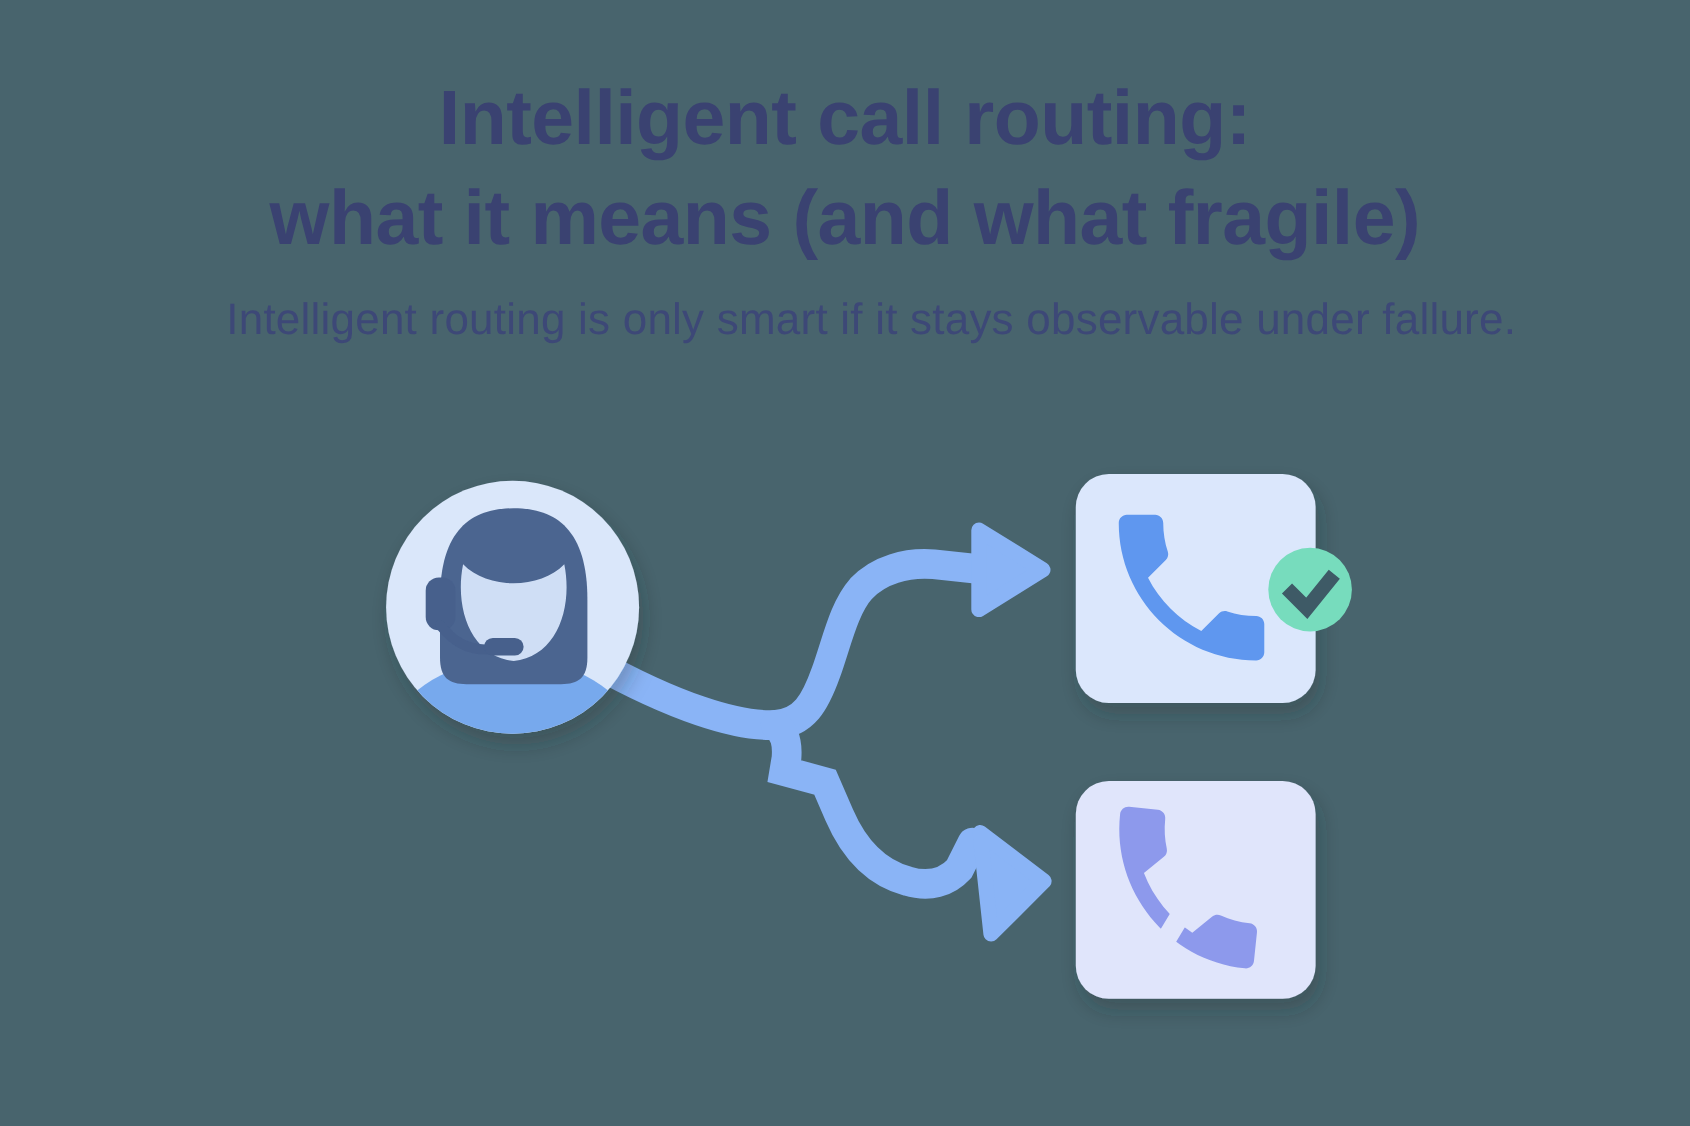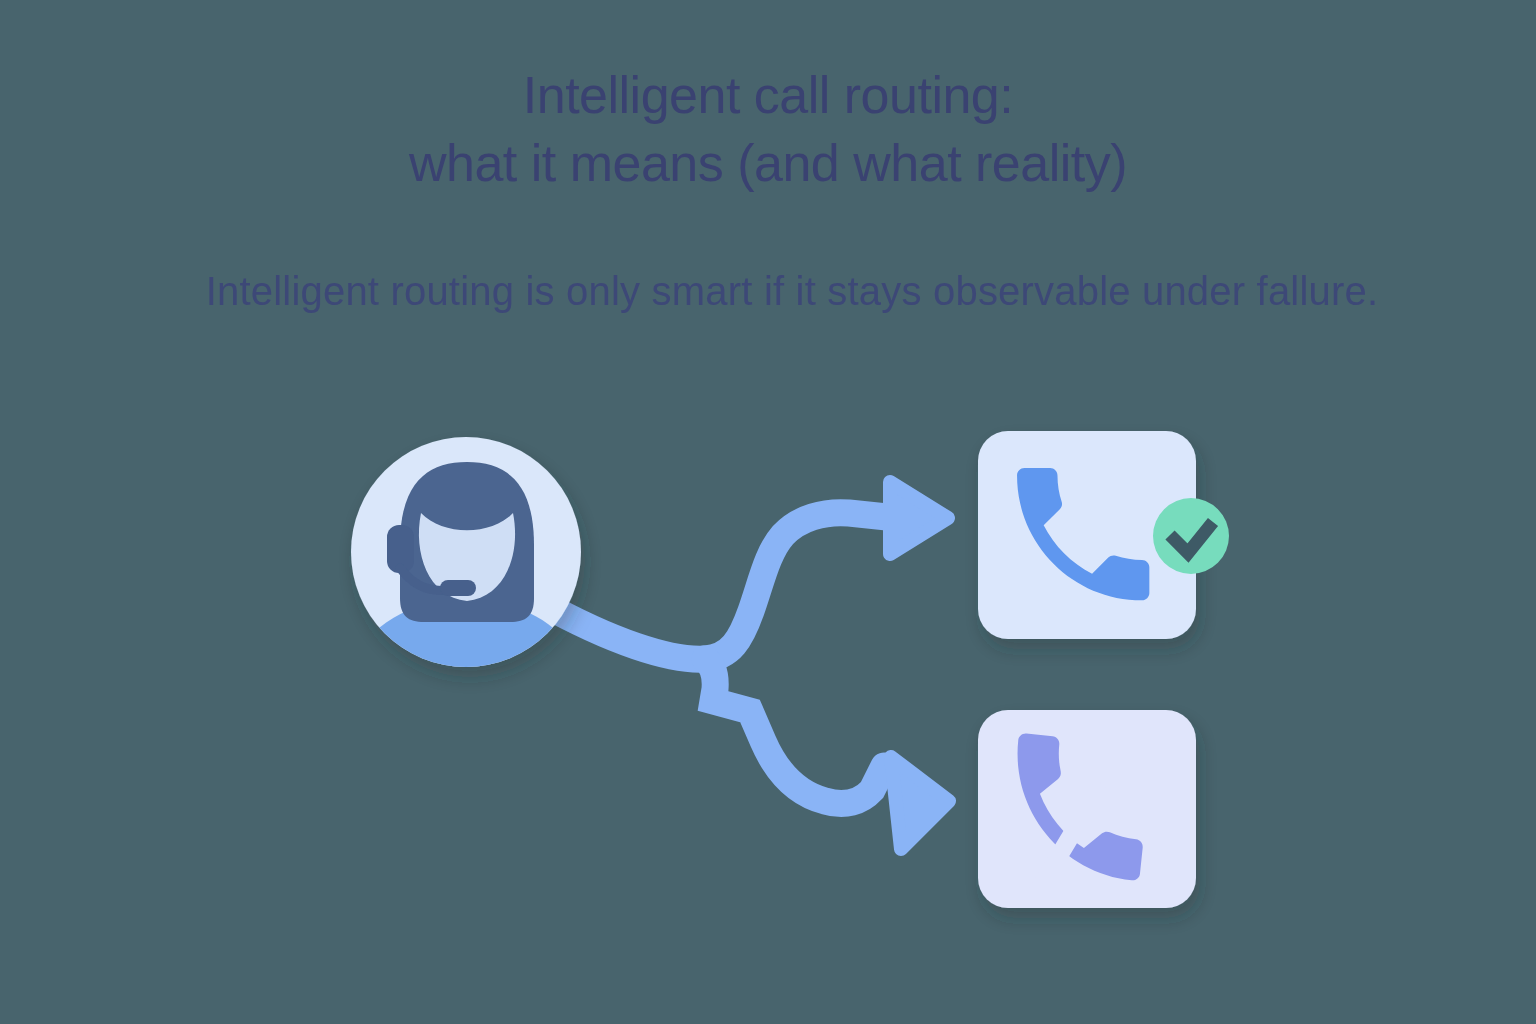--- a/index.html
+++ b/index.html
@@ -5,21 +5,21 @@
   html, body { margin:0; padding:0; background:#48646d; }
   .stage {
     position:relative; width:1536px; height:1024px;
     background:var(--background, #48646d);
     overflow:hidden;
     font-family:"Liberation Sans", sans-serif;
   }
   .title {
     position:absolute; top:62px; left:0; width:100%;
     margin:0; text-align:center;
-    font-size:52px; line-height:1.3; font-weight:normal; letter-spacing:-0.5px;
+    font-size:70px; line-height:1.3; font-weight:bold; letter-spacing:-0.5px;
     color:var(--title, #3a4271);
   }
   .subtitle {
     position:absolute; top:262px; left:0; width:100%;
     margin:0; text-align:center;
     font-size:40px; line-height:1.46; font-weight:normal; letter-spacing:0.2px;
     color:var(--subtitle, #3d4877);
     padding-left:24px;
   }
   .art { position:absolute; left:0; top:0; }
@@ -38,21 +38,21 @@
   .card-bad   { fill:var(--card-failed-bg, #e0e5fb); }
   .phone-bad  { fill:var(--phone-failed, #8d99ec); }
 </style>
 </head>
 <body>
 
 <div class="stage">
 
   <h1 class="title">
     <span>Intelligent call routing:</span><br>
-    <span>what it means (and what reality)</span>
+    <span>what it means (and what fragile)</span>
   </h1>
 
   <p class="subtitle">
     <span>Intelligent routing is only smart if it stays observable under fallure.</span><br>
     <br>
   </p>
 
   <svg class="art" width="1536" height="1024" viewBox="0 0 1536 1024">
     <defs>
       <clipPath id="avatarClip">

